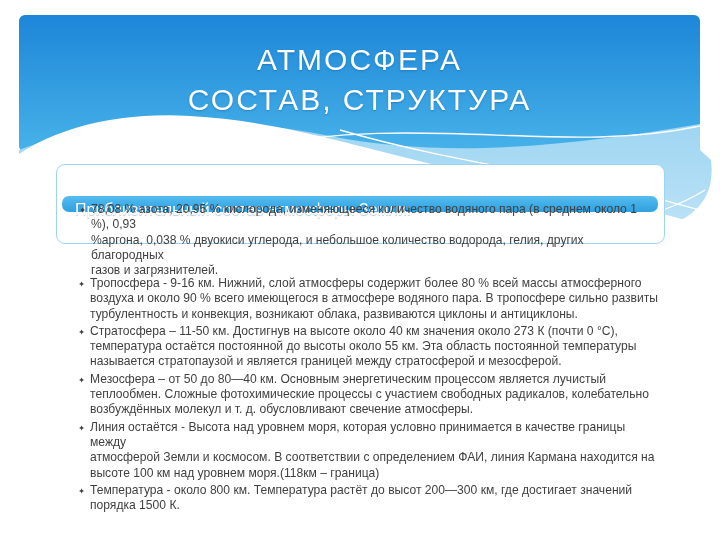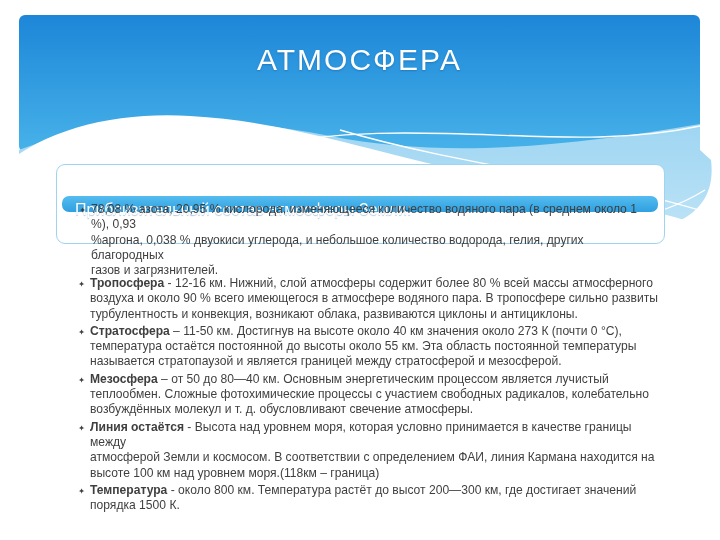--- a/index.html
+++ b/index.html
@@ -25,21 +25,21 @@
        text-shadow:0 1px 1px rgba(20,90,150,.35);margin-top:28px;}
   .bar-composition{left:5px;top:3px;width:596px;}
   .bar-structure{left:62px;top:246px;width:596px;}
 
   .bullets{position:absolute;color:#3f3f3f;font-size:12.1px;line-height:15.3px;}
   .bullets-composition{left:22px;top:37px;width:578px;}
   .bullets-structure{left:78px;top:276px;width:580px;}
 
   .li{position:relative;padding-left:12px;margin-bottom:2px;}
   .li .glyph{position:absolute;left:0;top:1px;font-size:8.5px;color:#3f3f3f;}
-  .li .term{font-weight:700;margin-top:40px;}
+  .li .term{font-weight:400;margin-top:40px;}
   .li .txt{white-space:pre-line;}
 </style>
 </head>
 <body>
 
 <div class="slide">
 
   <svg class="decor" viewBox="0 0 720 270" width="720" height="270">
     <defs>
       <linearGradient id="hdrGrad" x1="0" y1="0" x2="0" y2="1">
@@ -56,37 +56,38 @@
              C714,185 708,215 660,228 C520,243 300,244 140,230 C80,224 40,212 19,196 Z" fill="url(#lightGrad)"></path>
     <path d="M0,250 L0,168 C50,126 120,112 190,116 C280,121 350,145 440,166
              C550,190 650,205 720,232 L720,250 Z" fill="#ffffff"></path>
     <path d="M250,148 C420,112 560,156 700,126" fill="none" stroke="#ffffff" stroke-width="1.4"></path>
     <path d="M340,130 C470,168 600,178 712,214" fill="none" stroke="#ffffff" stroke-width="1.4"></path>
     <path d="M480,238 C590,234 660,218 705,190" fill="none" stroke="#ffffff" stroke-width="1.2"></path>
   </svg>
 
   <div class="title-block">
     <div class="title-line">АТМОСФЕРА</div>
+    <div class="title-line">СОСТАВ, СТРУКТУРА</div>
   </div>
 
   <div class="section-box box-composition">
     <div class="bar bar-composition">Приблизительный состав атмосферы Земли:</div>
     <div class="bullets bullets-composition">
       <div class="li">
         <span class="glyph">✦</span><span class="txt">78,08 % азота, 20,95 % кислорода, изменяющееся количество водяного пара (в среднем около 1 %), 0,93
 %аргона, 0,038 % двуокиси углерода, и небольшое количество водорода, гелия, других благородных
 газов и загрязнителей.</span>
       </div>
     </div>
   </div>
 
 
   <div class="bullets bullets-structure">
     <div class="li">
-      <span class="glyph">✦</span><span class="term">Тропосфера</span><span class="txt"> - 12-16 км. Нижний, слой атмосферы содержит более 80 % всей массы атмосферного
+      <span class="glyph">✦</span><span class="term">Тропосфера</span><span class="txt"> - 9-16 км. Нижний, слой атмосферы содержит более 80 % всей массы атмосферного
 воздуха и около 90 % всего имеющегося в атмосфере водяного пара. В тропосфере сильно развиты
 турбулентность и конвекция, возникают облака, развиваются циклоны и антициклоны.</span>
     </div>
     <div class="li">
       <span class="glyph">✦</span><span class="term">Стратосфера</span><span class="txt"> – 11-50 км. Достигнув на высоте около 40 км значения около 273 К (почти 0 °C),
 температура остаётся постоянной до высоты около 55 км. Эта область постоянной температуры
 называется стратопаузой и является границей между стратосферой и мезосферой.</span>
     </div>
     <div class="li">
       <span class="glyph">✦</span><span class="term">Мезосфера</span><span class="txt"> – от 50 до 80—40 км. Основным энергетическим процессом является лучистый

